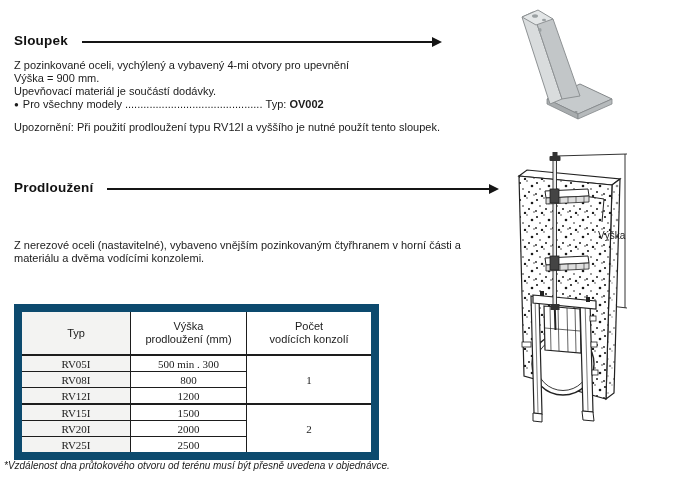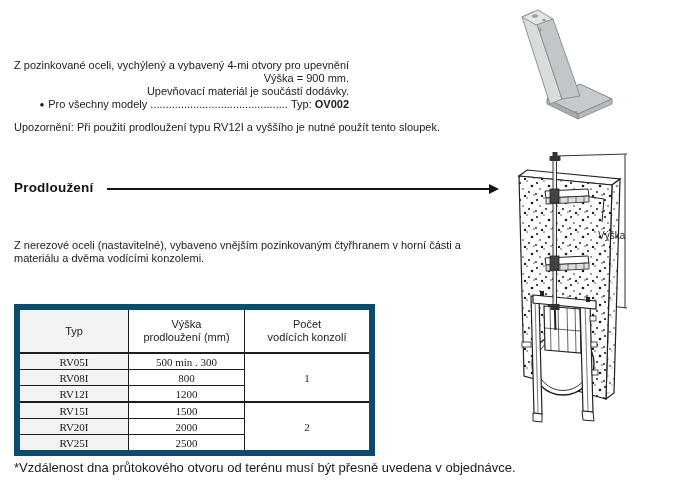--- a/index.html
+++ b/index.html
@@ -44,45 +44,49 @@
     position:absolute;left:14px;top:304px;
     border-collapse:collapse;
     font-size:11px;color:#1b1b1b;
     background:#fff;
   }
   table.spec th,table.spec td{
     border:1px solid #1d1d1d;
     text-align:center;vertical-align:middle;
     padding:0 4px;
   }
-  table.spec{border:6px solid #0c4a6e;}
+  table.spec{border:8px solid #0c4a6e;}
   table.spec th{
     font-weight:normal;height:42px;line-height:13px;
     border-bottom:2px solid #1d1d1d;
   }
   table.spec td{height:15px;font-family:Liberation Serif, serif;}
   .c1{width:100px;background:#f3f3f2;}
   .c2{width:107px;}
   .c3{width:116px;}
   td.typ{background:#f3f3f2;}
   tr.group-start td{border-top:2px solid #1d1d1d;}
   .footnote{
-    position:absolute;left:14px;top:460px;
-    font-size:13px;color:#1b1b1b;white-space:nowrap;
+    position:absolute;left:4px;top:460px;
+    font-size:10px;color:#1b1b1b;white-space:nowrap;font-style:italic;
   }
   .fig{position:absolute;}
   svg text{font-family:"Liberation Sans",sans-serif;}
 </style>
 </head>
 <body>
 
 <div class="page">
 
-
-  <div class="para" style="top:59px;text-align:right;">
+  <div class="heading-row" style="top:33px;width:426px;">
+    <h2>Sloupek</h2>
+    <div class="rule"></div>
+  </div>
+
+  <div class="para" style="top:59px;">
     <div>Z pozinkované oceli, vychýlený a vybavený 4-mi otvory pro upevnění</div>
     <div>Výška = 900 mm.</div>
     <div>Upevňovací materiál je součástí dodávky.</div>
     <div><span class="bullet">●</span><span>Pro všechny modely .............................................</span>&nbsp;<span>Typ:</span>&nbsp;<span class="bold">OV002</span></div>
   </div>
 
   <div class="para" style="top:121px;">
     <div>Upozornění: Při použití prodloužení typu RV12I a vyššího je nutné použít tento sloupek.</div>
   </div>
 

